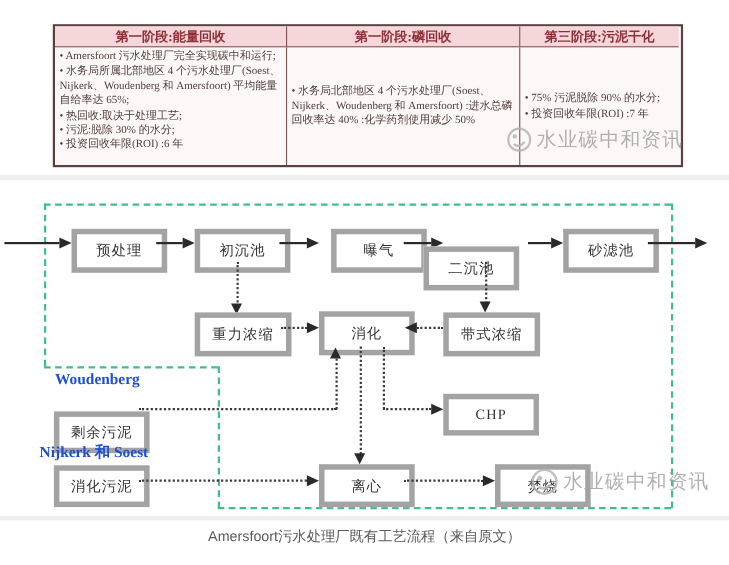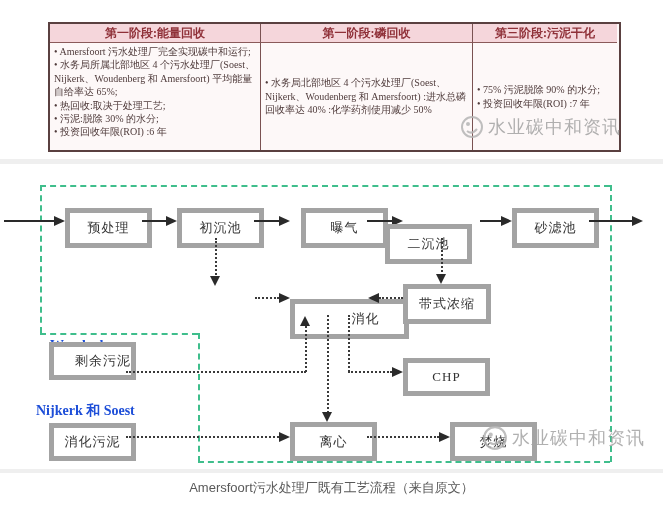--- a/index.html
+++ b/index.html
@@ -128,21 +128,24 @@
 
   <div class="sline" style="left:589px;top:220px;width:43px;"></div>
   <div class="ah-r" style="left:632px;top:216px;"></div>
 
   <div class="dot-v" style="left:215px;top:238px;height:40px;"></div>
   <div class="ah-d" style="left:210px;top:276px;"></div>
 
   <div class="dot-v" style="left:441px;top:238px;height:38px;"></div>
   <div class="ah-d" style="left:436px;top:274px;"></div>
 
-  <div class="fbox" style="left:290px;top:299px;width:77px;height:30px;padding-left:32px;">
+  <div class="fbox" style="left:177px;top:284px;width:78px;height:30px;">
+    <span>重力浓缩</span>
+  </div>
+  <div class="fbox" style="left:290px;top:283px;width:77px;height:30px;">
     <span>消化</span>
   </div>
   <div class="fbox" style="left:403px;top:284px;width:78px;height:30px;">
     <span>带式浓缩</span>
   </div>
 
   <div class="dot-h" style="left:255px;top:297px;width:24px;"></div>
   <div class="ah-r" style="left:279px;top:293px;"></div>
 
   <div class="ah-l" style="left:368px;top:293px;"></div>
@@ -156,21 +159,21 @@
 
   <div class="dot-v" style="left:348px;top:315px;height:57px;"></div>
   <div class="dot-h" style="left:348px;top:371px;width:44px;"></div>
   <div class="ah-r" style="left:392px;top:367px;"></div>
 
   <div class="fbox" style="left:403px;top:358px;width:77px;height:28px;">
     <span>CHP</span>
   </div>
 
   <div class="exlab" style="left:50px;top:338px;">Woudenberg</div>
-  <div class="fbox" style="left:49px;top:342px;width:77px;height:28px;justify-content:flex-end;">
+  <div class="fbox" style="left:49px;top:374px;width:77px;height:28px;">
     <span>剩余污泥</span>
   </div>
   <div class="dot-h" style="left:126px;top:371px;width:180px;"></div>
 
   <div class="exlab" style="left:36px;top:402px;">Nijkerk 和 Soest</div>
   <div class="fbox" style="left:49px;top:423px;width:77px;height:28px;">
     <span>消化污泥</span>
   </div>
   <div class="dot-h" style="left:126px;top:436px;width:153px;"></div>
   <div class="ah-r" style="left:279px;top:432px;"></div>

